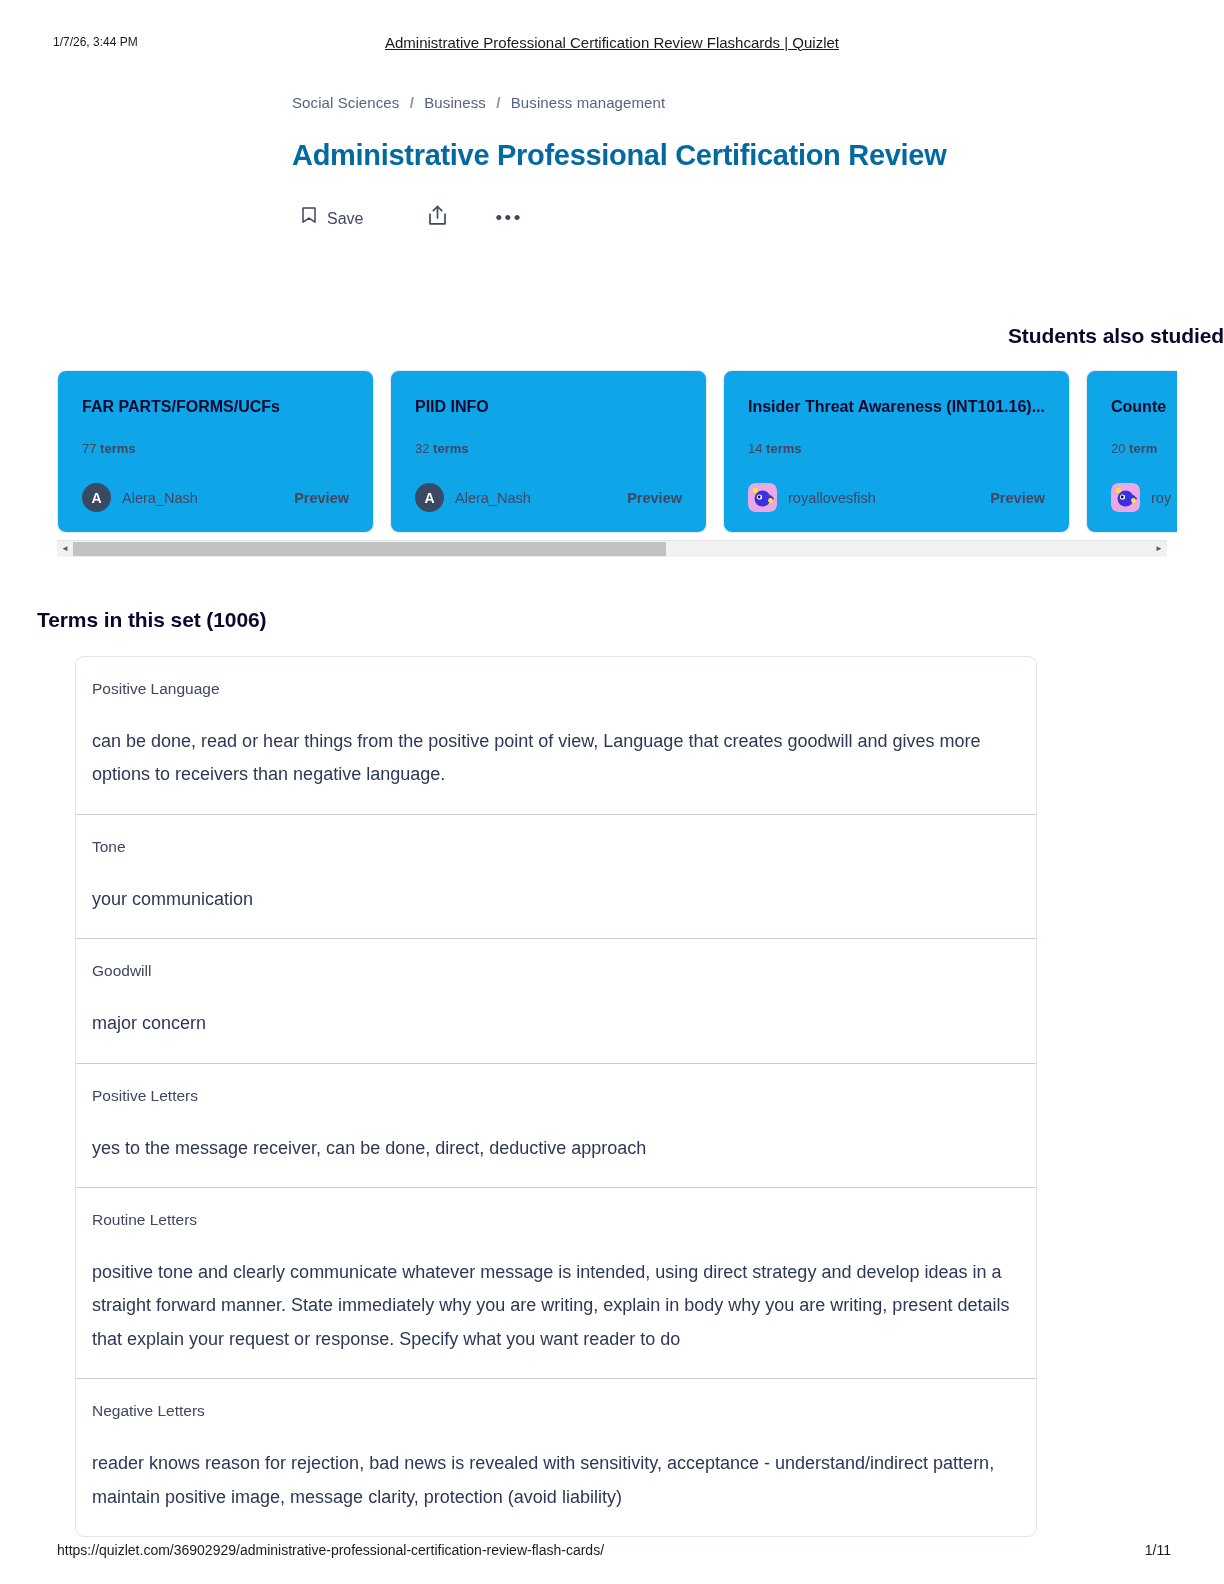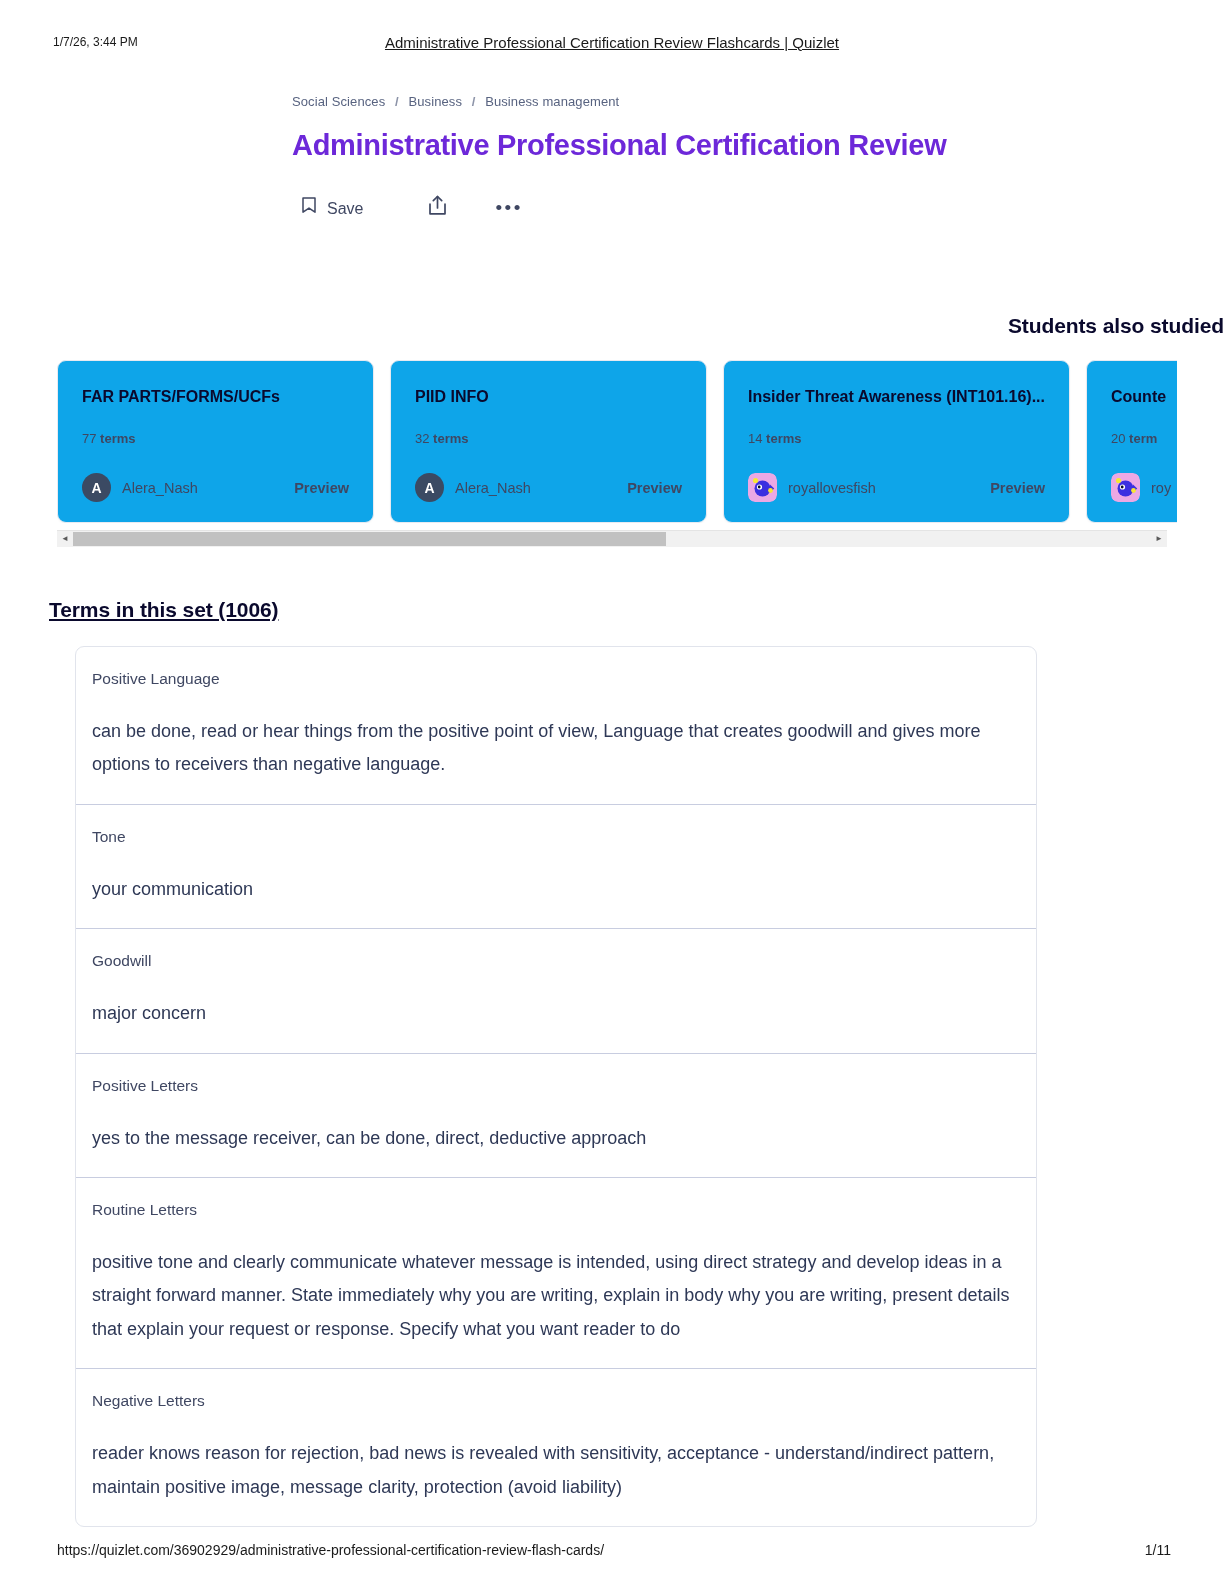--- a/index.html
+++ b/index.html
@@ -54,36 +54,36 @@
     left: 0;
     width: 1224px;
   }
 
   
   .set-header {
     padding-left: 292px;
     padding-top: 14px;
   }
   .breadcrumb {
-    font-size: 13px;
+    font-size: 15px;
     color: #586380;
     letter-spacing: .1px;
-    margin-bottom: 20px;
+    margin-bottom: 28px;
     white-space: nowrap;
   }
   .breadcrumb .crumb { color: #586380; }
   .breadcrumb .sep {
     color: #8c93a8;
     margin: 0 6px;
     font-weight: 700;
   }
   .set-title {
     font-size: 29px;
     font-weight: 700;
-    color: #6d28d9;
+    color: #0369a1;
     letter-spacing: -.3px;
     margin: 0 0 0 0;
     white-space: nowrap;
   }
 
   
   .action-row {
     display: flex;
     align-items: center;
     gap: 0px;
@@ -115,21 +115,21 @@
 
   
   .section-heading {
     font-size: 21px;
     font-weight: 700;
     color: #0a092d;
     letter-spacing: -.1px;
     padding-left: 57px;
   }
   .sec-students { margin-top: 88px; text-align: right; }
-  .sec-terms { margin-top: 0px; padding-left: 49px; text-decoration: underline; }
+  .sec-terms { margin-top: 0px; padding-left: 37px; }
 
   
   .carousel-wrap {
     margin-top: 22px;
     padding-left: 57px;
     position: relative;
   }
   .carousel {
     display: flex;
     gap: 16px;

